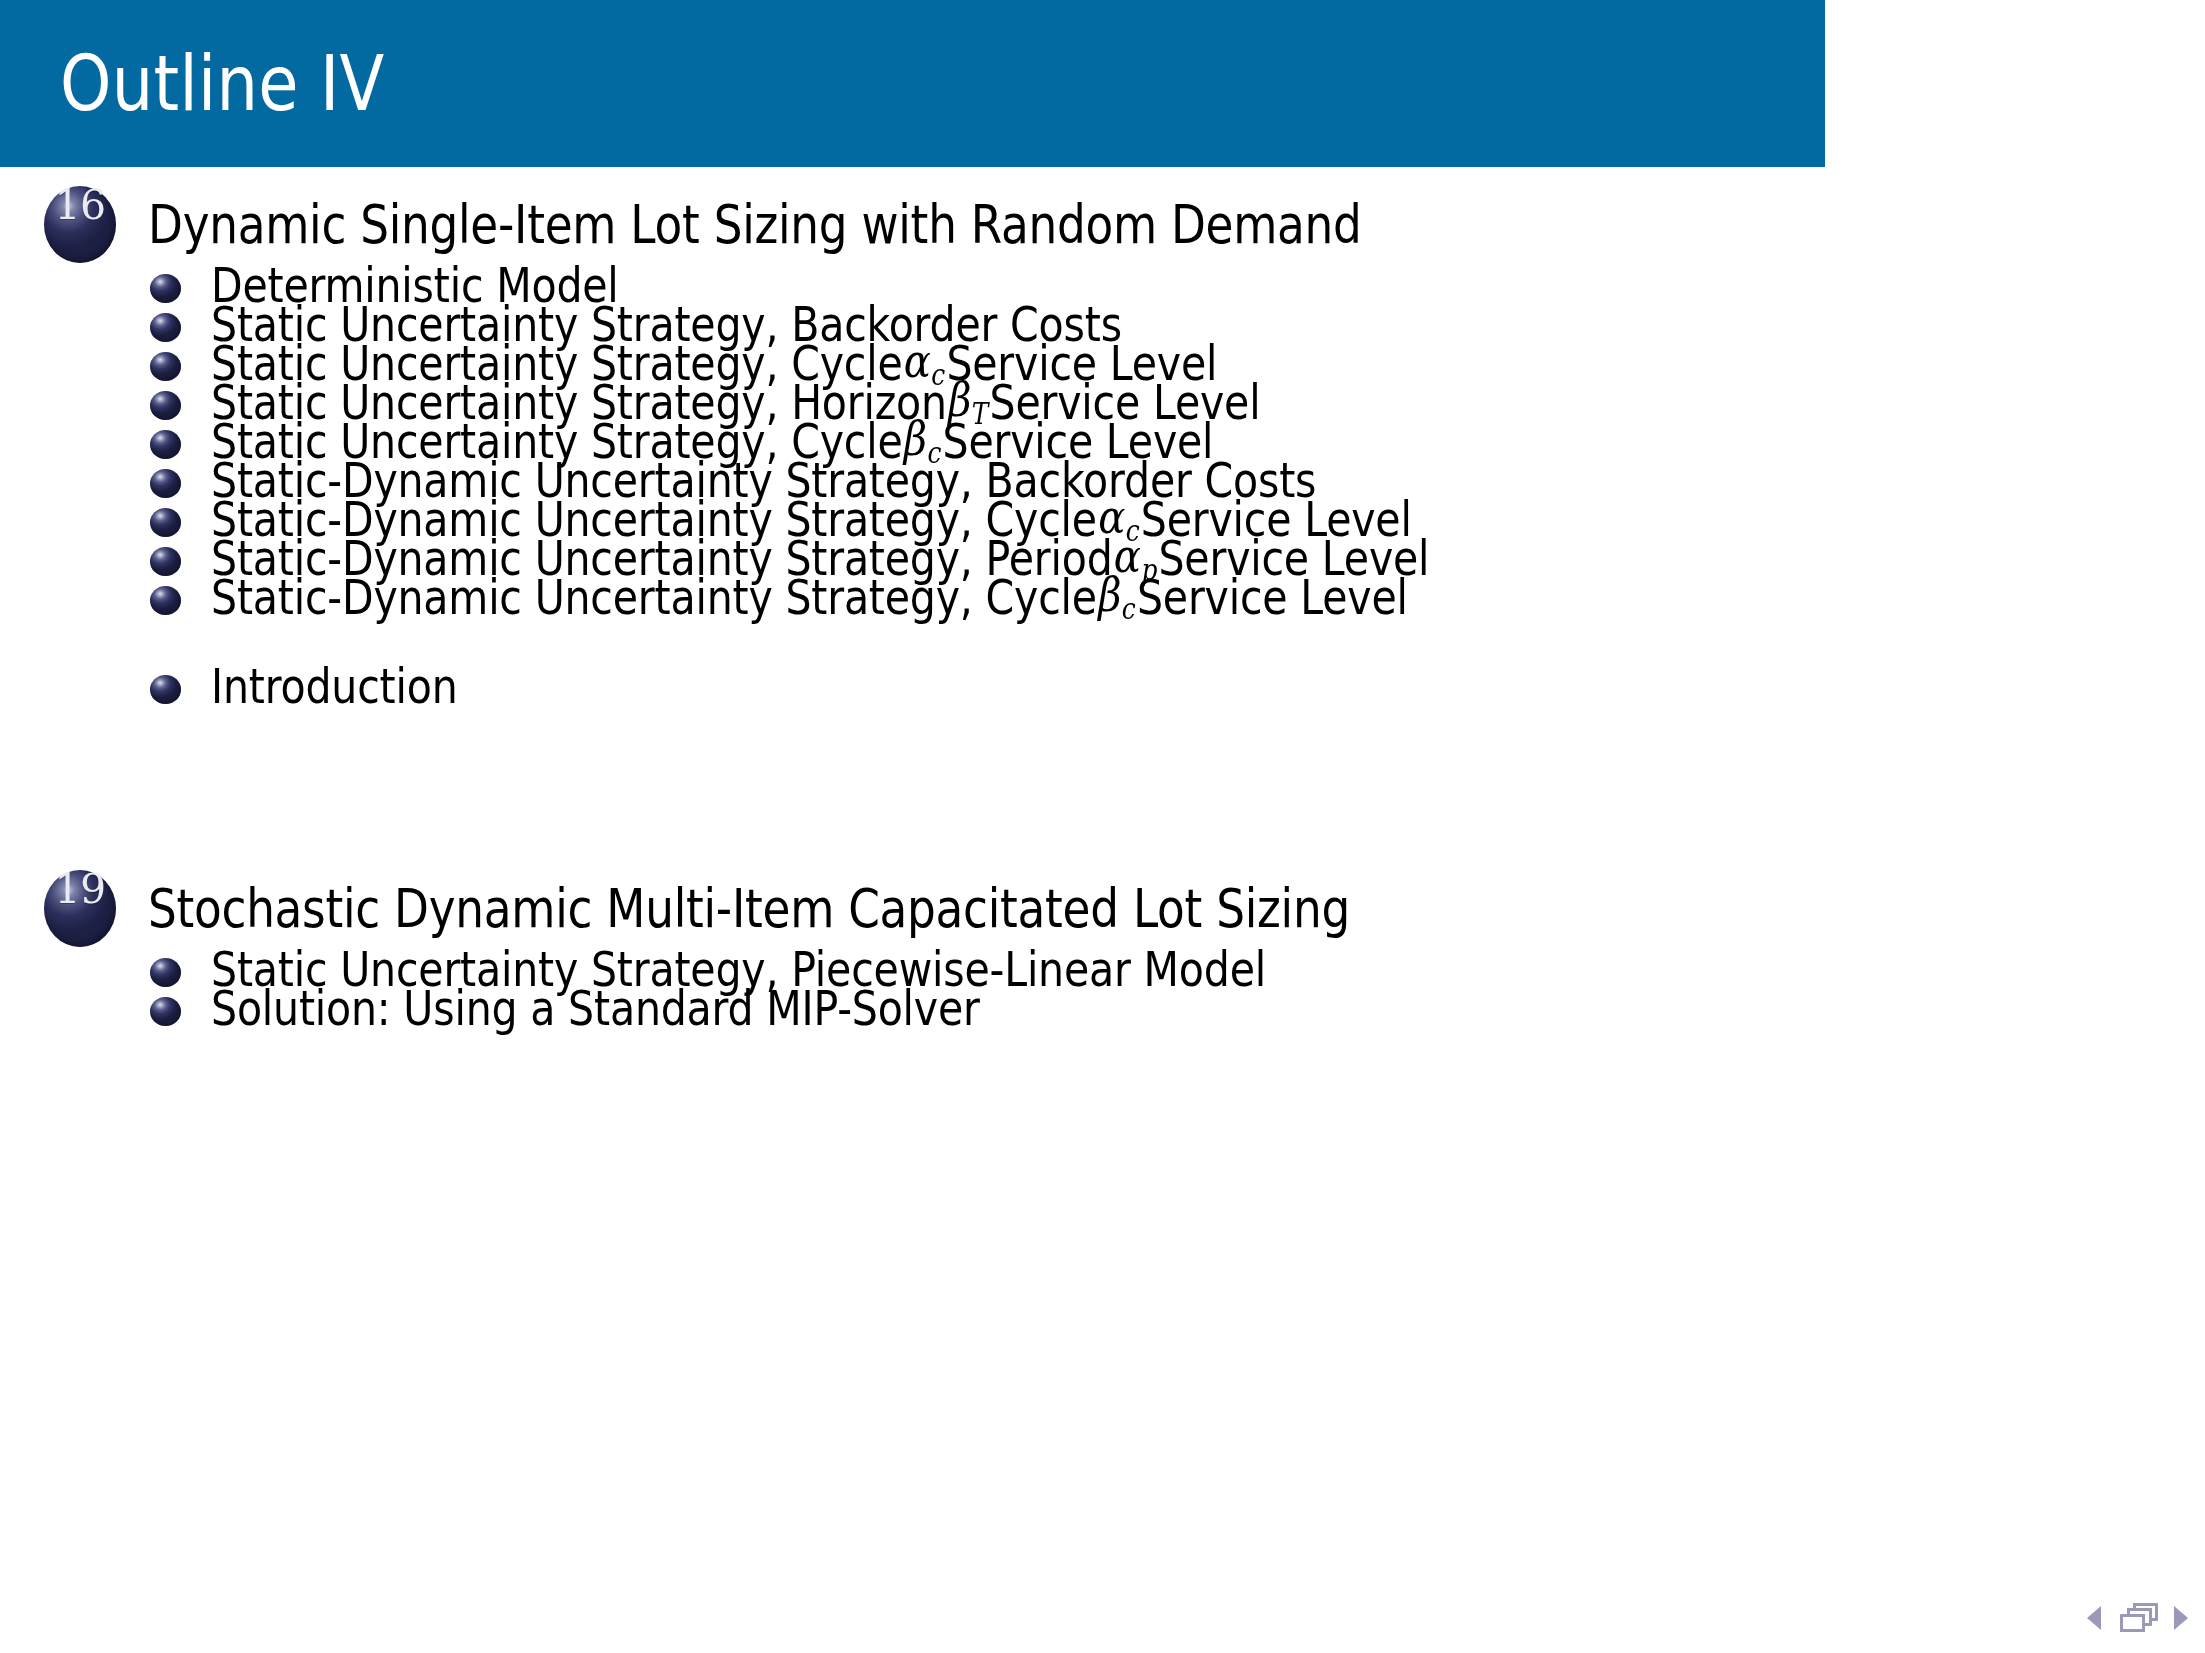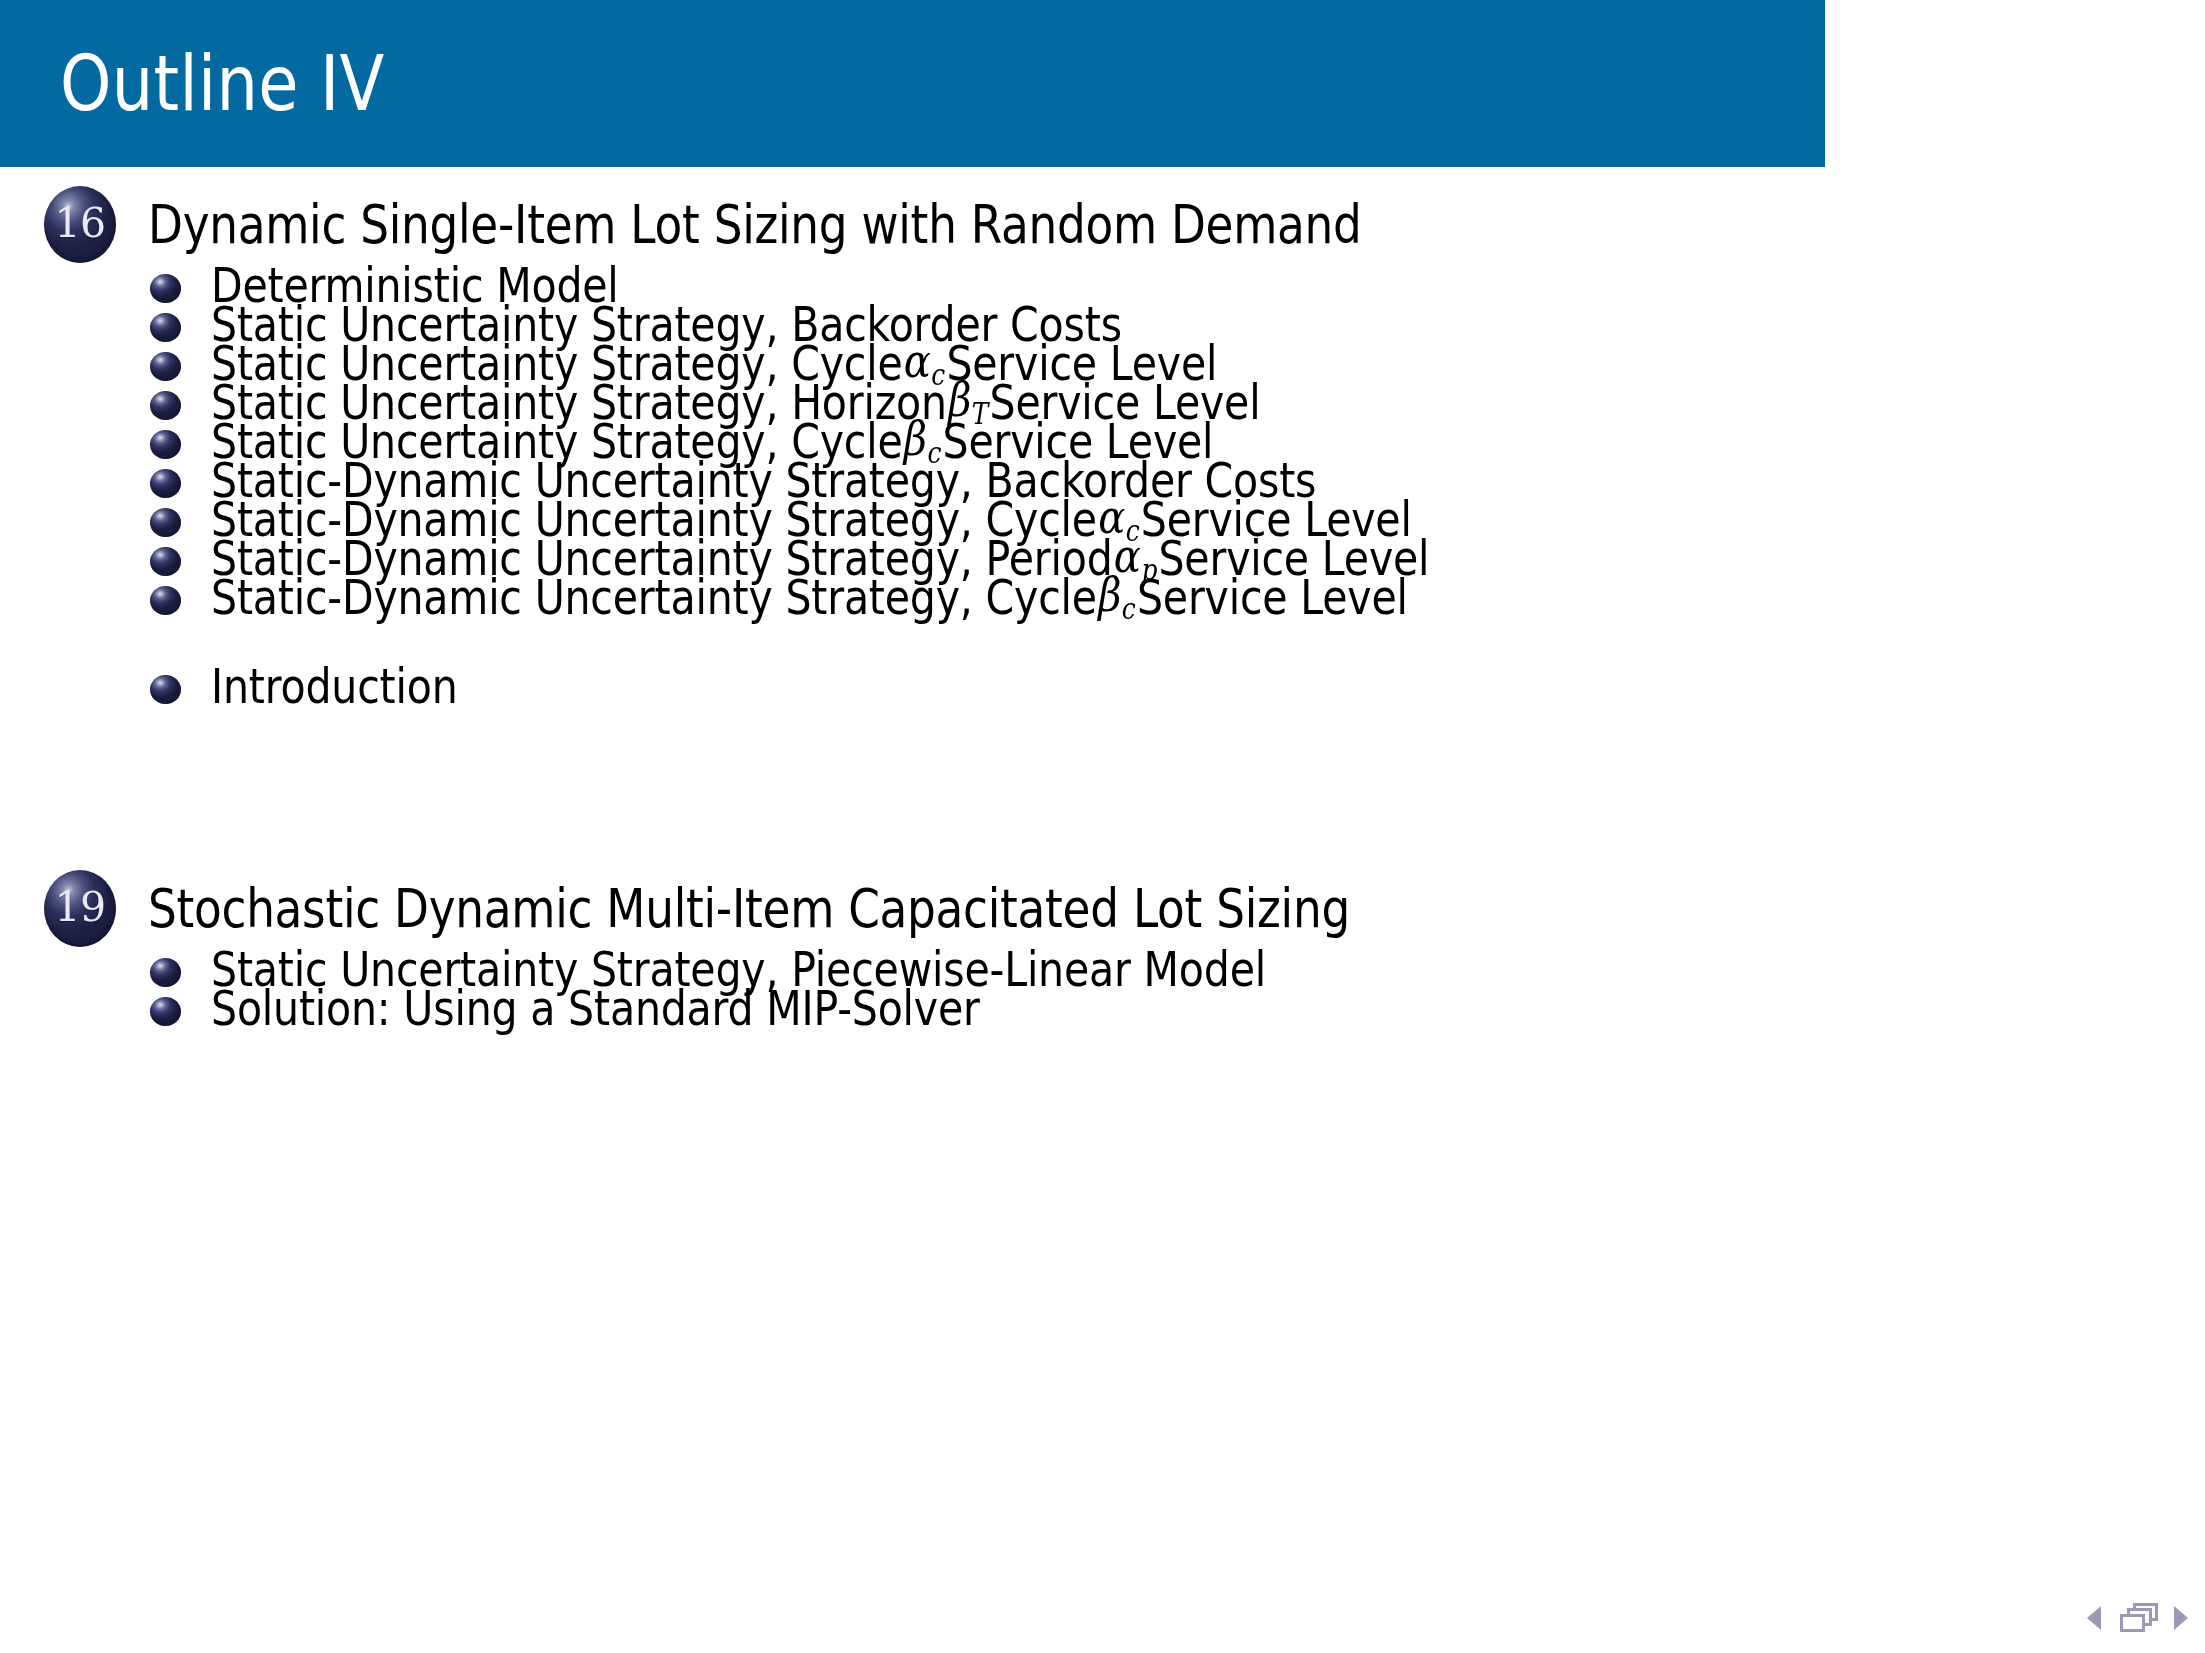--- a/index.html
+++ b/index.html
@@ -70,21 +70,20 @@
     background:
       radial-gradient(ellipse 58% 55% at 34% 26%,
         #c3c6dc 0%,
         #7f84ab 14%,
         #4a4f7d 38%,
         #2c2f5c 62%,
         #23264d 82%,
         #1d2043 100%);
     box-shadow: inset -2.2px -2.9px 6.6px rgba(10,10,30,0.55);
     display: flex;
-    align-items: center;
     justify-content: center;
   }
   .section-badge-num {
     color: #e9eaf2;
     font-family: "DejaVu Serif", serif;
     font-size: 41px;
     font-weight: 400;
     line-height: 1;
     letter-spacing: -0.7px;
     text-shadow: 0 0.7px 0.7px rgba(0,0,0,0.35);

